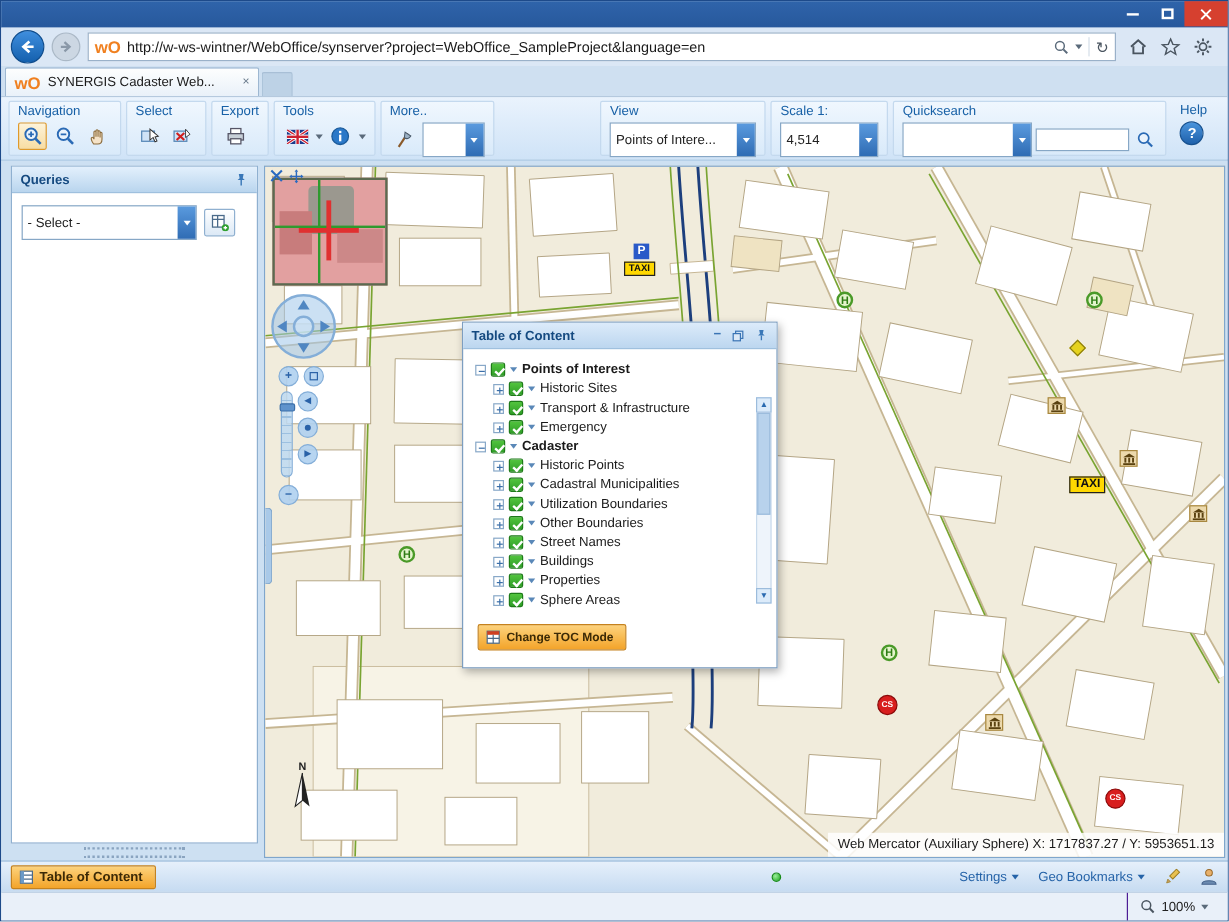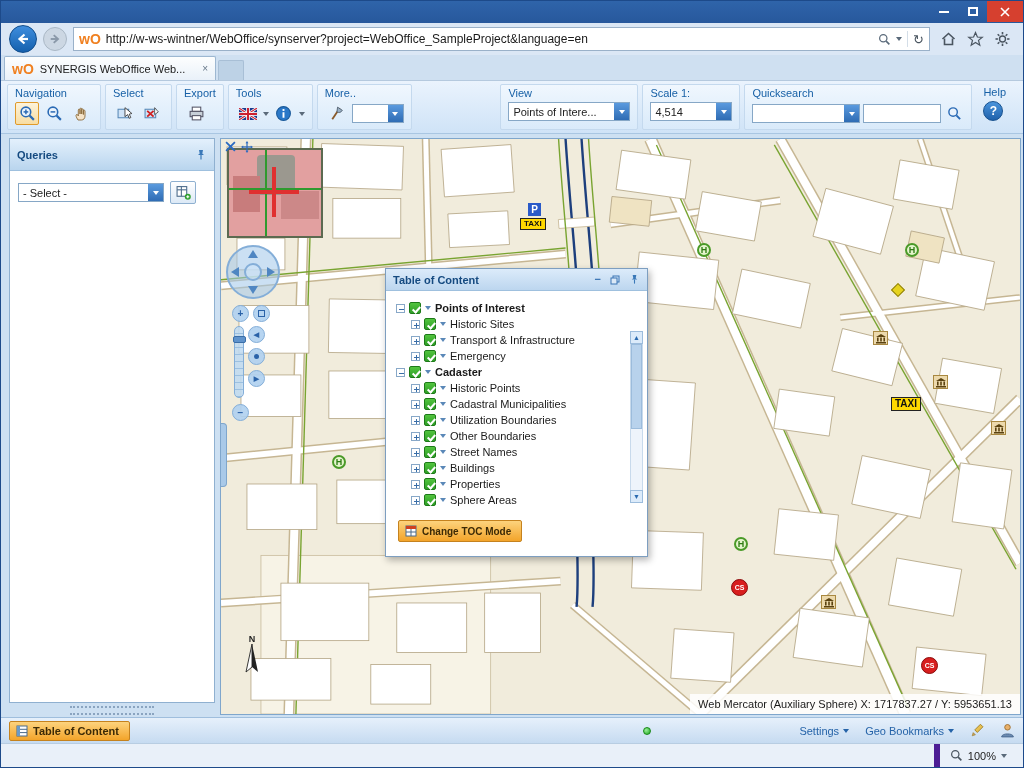--- a/index.html
+++ b/index.html
@@ -33,33 +33,33 @@
   .tab-close { font-size:10px; color:#667788; }
   .newtab-stub { width:26px; height:20px; background:#bdd2e6; border:1px solid #a8bfd6; border-bottom:none; margin-left:2px; border-radius:2px 2px 0 0; }
 
   
   .toolbar { height:53px; background:linear-gradient(#eaf3fd,#cfe3f7); border-bottom:1px solid #a9c6e2; display:flex; padding:3px 6px 3px; flex:none; }
   .tsection { display:flex; flex-direction:column; padding:2px 7px; margin-right:4px; border:1px solid #c4d9ee; border-radius:2px; background:linear-gradient(#f0f7fe,#d9eafa); }
   .tlabel { font-size:11px; color:#1760a6; margin-bottom:3px; white-space:nowrap; }
   .ticons { display:flex; align-items:center; gap:3px; }
   .tbtn { width:24px; height:23px; display:flex; align-items:center; justify-content:center; border:1px solid transparent; border-radius:2px; }
   .tbtn.active { border-color:#e09a2a; background:linear-gradient(#fdf3da,#f8dda2); }
-  .combo { height:19px; background:#fff; border:1px solid #86a7c6; display:flex; align-items:center; font-size:11px; color:#222; }
+  .combo { height:29px; background:#fff; border:1px solid #86a7c6; display:flex; align-items:center; font-size:11px; color:#222; }
   .cval { padding:0 4px; white-space:nowrap; overflow:hidden; flex:1; }
   .cbtn { width:15px; height:100%; background:linear-gradient(#5a9ade,#2f6cb4); display:flex; align-items:center; justify-content:center; flex:none; }
   .cbtn .caret { border-top-color:#fff; }
   .qs-input { width:78px; height:19px; border:1px solid #86a7c6; font-size:11px; padding:0 3px; font-family:"Liberation Sans",sans-serif; }
   .help-circle { width:20px; height:20px; border-radius:50%; background:linear-gradient(#4a94dc,#1f61ab); border:1px solid #17518f; color:#fff; font-size:12px; font-weight:bold; display:flex; align-items:center; justify-content:center; }
   .tspacer { flex:1; }
 
   
   .main { flex:1; min-height:0; display:flex; padding:4px 2px 2px 8px; gap:5px; background:#cde0f2; }
   .sidebar { width:206px; display:flex; flex-direction:column; flex:none; }
   .panel { background:#fff; border:1px solid #8fb0d0; display:flex; flex-direction:column; flex:1; }
-  .panel-header { height:32px; background:linear-gradient(#e3f0fc,#b9d5ee); border-bottom:1px solid #9fc0de; display:flex; align-items:center; padding:0 7px; flex:none; }
+  .panel-header { height:22px; background:linear-gradient(#e3f0fc,#b9d5ee); border-bottom:1px solid #9fc0de; display:flex; align-items:center; padding:0 7px; flex:none; }
   .panel-title { flex:1; font-size:11px; font-weight:bold; color:#154a80; }
   .queries-body { padding:10px 8px; display:flex; gap:6px; align-items:center; }
   .q-btn { width:26px; height:23px; border:1px solid #8fb0d0; background:linear-gradient(#ffffff,#dce9f6); display:flex; align-items:center; justify-content:center; border-radius:2px; }
   .drag-dots { height:9px; width:84px; margin:3px auto 0; border-top:2px dotted #8aa4c0; border-bottom:2px dotted #8aa4c0; }
 
   
   .map { flex:1; position:relative; background:#f0ebdb; border:1px solid #7fa6cc; overflow:hidden; }
   .basemap { position:absolute; inset:0; width:100%; height:100%; }
   .collapse-strip { position:absolute; left:0; top:284px; width:6px; height:64px; background:#a9c9e8; border:1px solid #7fa6cc; border-left:none; border-radius:0 4px 4px 0; }
 
@@ -130,21 +130,21 @@
 
   
   .bottombar { height:26px; background:linear-gradient(#e6f0fb,#c6dbf1); border-top:1px solid #9fbedd; display:flex; align-items:center; padding:0 8px; flex:none; position:relative; }
   .bb-right { margin-left:auto; display:flex; align-items:center; gap:16px; }
   .blink { font-size:11px; color:#2563a8; display:flex; align-items:center; gap:4px; }
   .blink .caret { border-top-color:#2563a8; }
   .status-dot { position:absolute; left:642px; top:9px; width:8px; height:8px; border-radius:50%; background:radial-gradient(circle at 35% 35%, #9af09a, #1ea51e); border:1px solid #178a17; }
   .bb-toggle { height:20px; font-size:11px; }
 
   .statusbar { height:24px; background:#e9f0f9; border-top:1px solid #b8cde2; display:flex; align-items:center; justify-content:flex-end; padding:0 6px; flex:none; }
-  .zoom-ctrl { display:flex; align-items:center; gap:5px; border-left:6px solid #4c1d95; padding:0 10px; height:100%; }
+  .zoom-ctrl { display:flex; align-items:center; gap:5px; border-left:1px solid #4c1d95; padding:0 10px; height:100%; }
   .zoom-text { font-size:11px; color:#222; }
 </style>
 </head>
 <body>
 
 <div class="window">
 
   <div class="titlebar">
     <div class="win-btn">
         <span class="min-glyph"></span>
@@ -203,21 +203,21 @@
             <line x1="3.2" y1="12.8" x2="4.8" y2="11.2"></line>
             <line x1="11.2" y1="4.8" x2="12.8" y2="3.2"></line>
           </g>
         </svg>
     </div>
   </div>
 
   <div class="tabbar">
     <div class="tab">
       <span class="favicon">wO</span>
-      <span class="tab-title">SYNERGIS WebOffice Web...</span>
+      <span class="tab-title">SYNERGIS Cadaster Web...</span>
       <span class="tab-close">×</span>
     </div>
     <div class="newtab-stub"></div>
   </div>
 
   <div class="toolbar">
 
     <div class="tsection">
       <span class="tlabel">Navigation</span>
       <div class="ticons">

